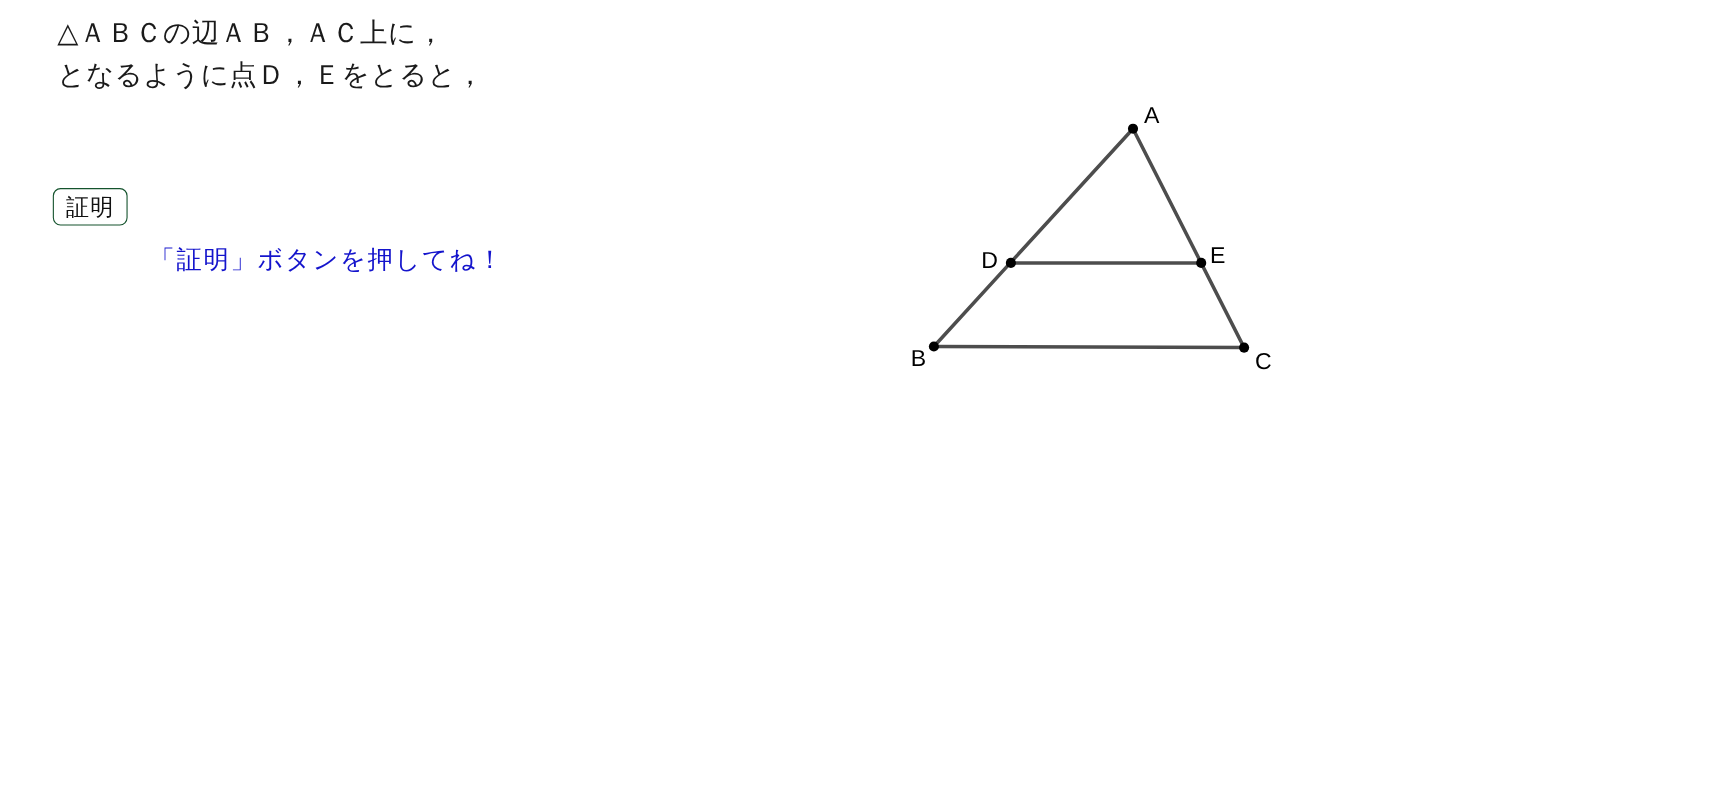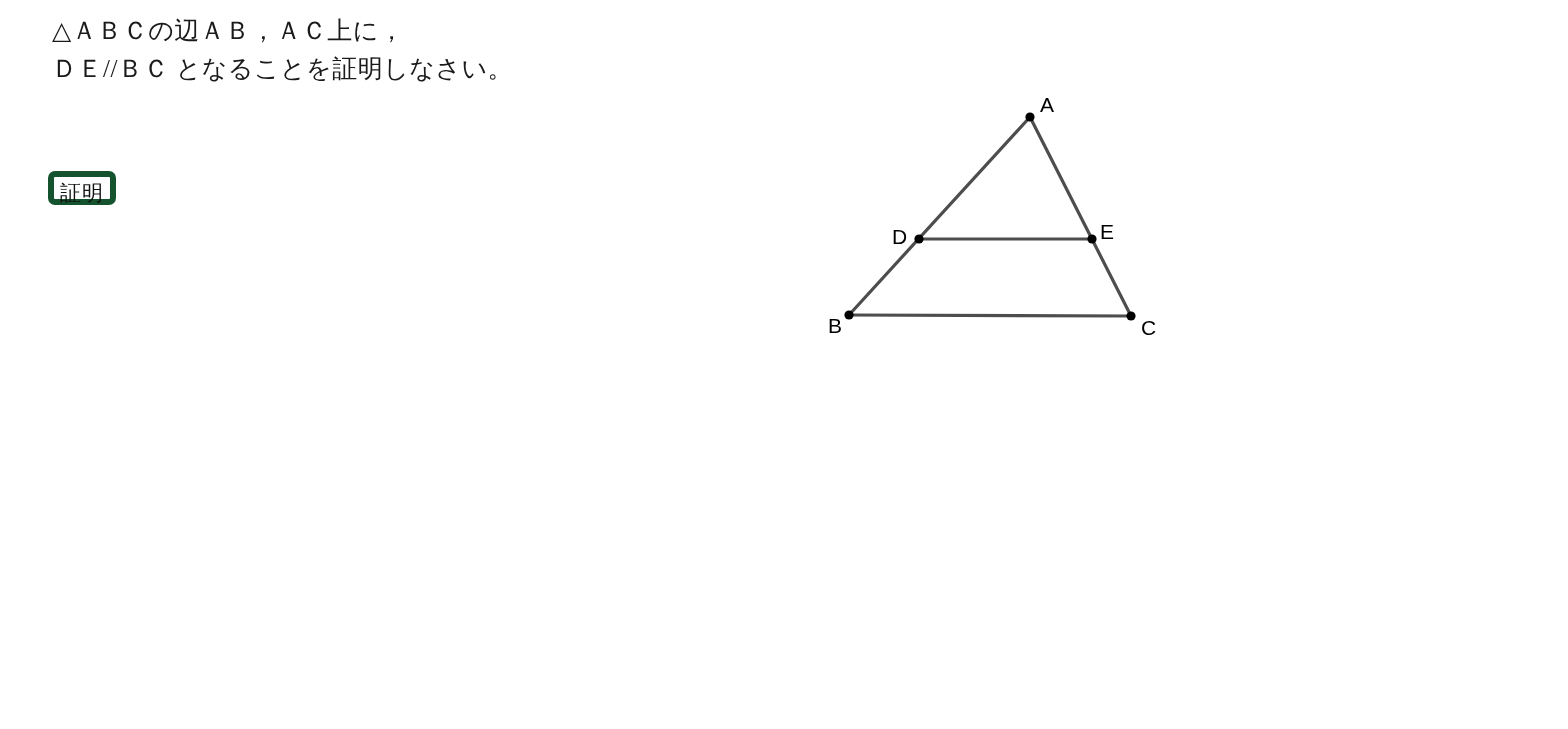--- a/index.html
+++ b/index.html
@@ -42,21 +42,21 @@
 
   
   #proof-button {
     position: absolute;
     left: 48px;
     top: 171px;
     width: 68px;
     height: 34px;
     box-sizing: border-box;
     background: #ffffff;
-    border: 6px solid #14532d;
+    border: 1px solid #14532d;
     border-radius: 7px;
     font-family: "Liberation Serif", "DejaVu Serif", serif;
     font-size: 21px;
     line-height: 32px;
     color: #111111;
     text-align: center;
     padding: 0;
     cursor: pointer;
     letter-spacing: 1px;
   }
@@ -100,25 +100,26 @@
     fill: #000000;
   }
 </style>
 </head>
 <body>
 
 <div id="problem-panel">
 
   <div id="statement">
     <div class="statement-line">△ＡＢＣの辺ＡＢ，ＡＣ上に，</div>
-    <div class="statement-line">ＤＥ//ＢＣ となることを証明しなさい。</div>
+    <div class="statement-line">となるように点Ｄ，Ｅをとると，</div>
   </div>
 
   <button id="proof-button">証明</button>
 
+  <div id="hint-text">「証明」ボタンを押してね！</div>
 
 </div>
 
 <div id="figure-panel">
   <svg id="figure-svg" width="500" height="340" viewBox="0 0 500 340">
     <g id="fig-segments">
         <line x1="270" y1="57" x2="89" y2="255" class="fig-seg" stroke="#4d4d4d"></line>
         <line x1="270" y1="57" x2="371" y2="256" class="fig-seg" stroke="#4d4d4d"></line>
         <line x1="89" y1="255" x2="371" y2="256" class="fig-seg" stroke="#4d4d4d"></line>
         <line x1="159" y1="179" x2="332" y2="179" class="fig-seg" stroke="#4d4d4d"></line>

